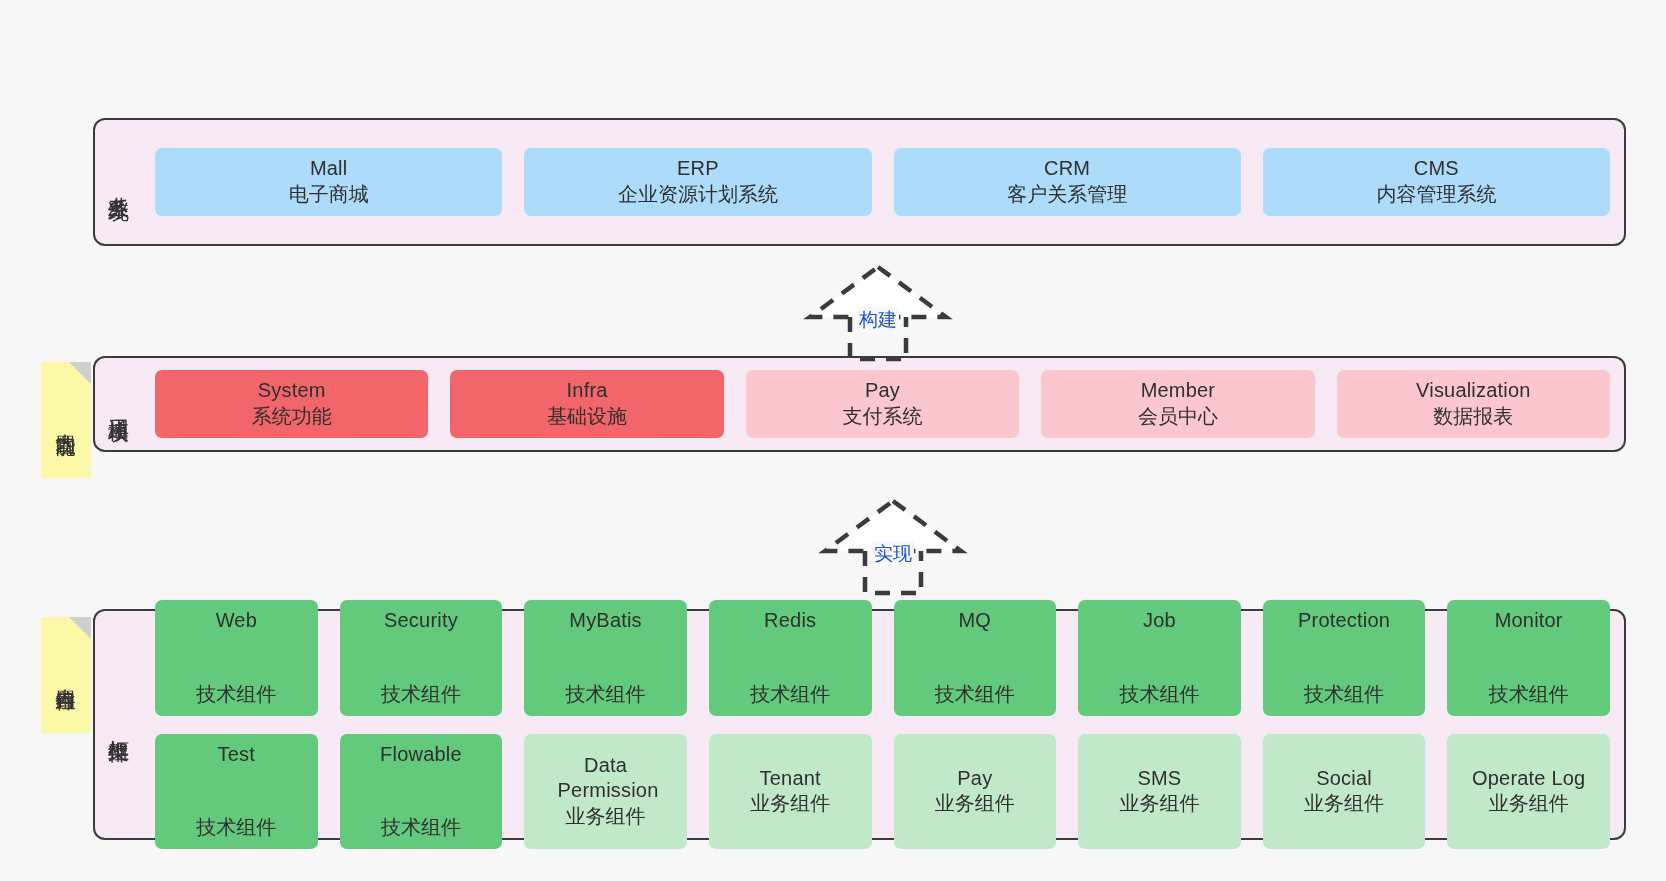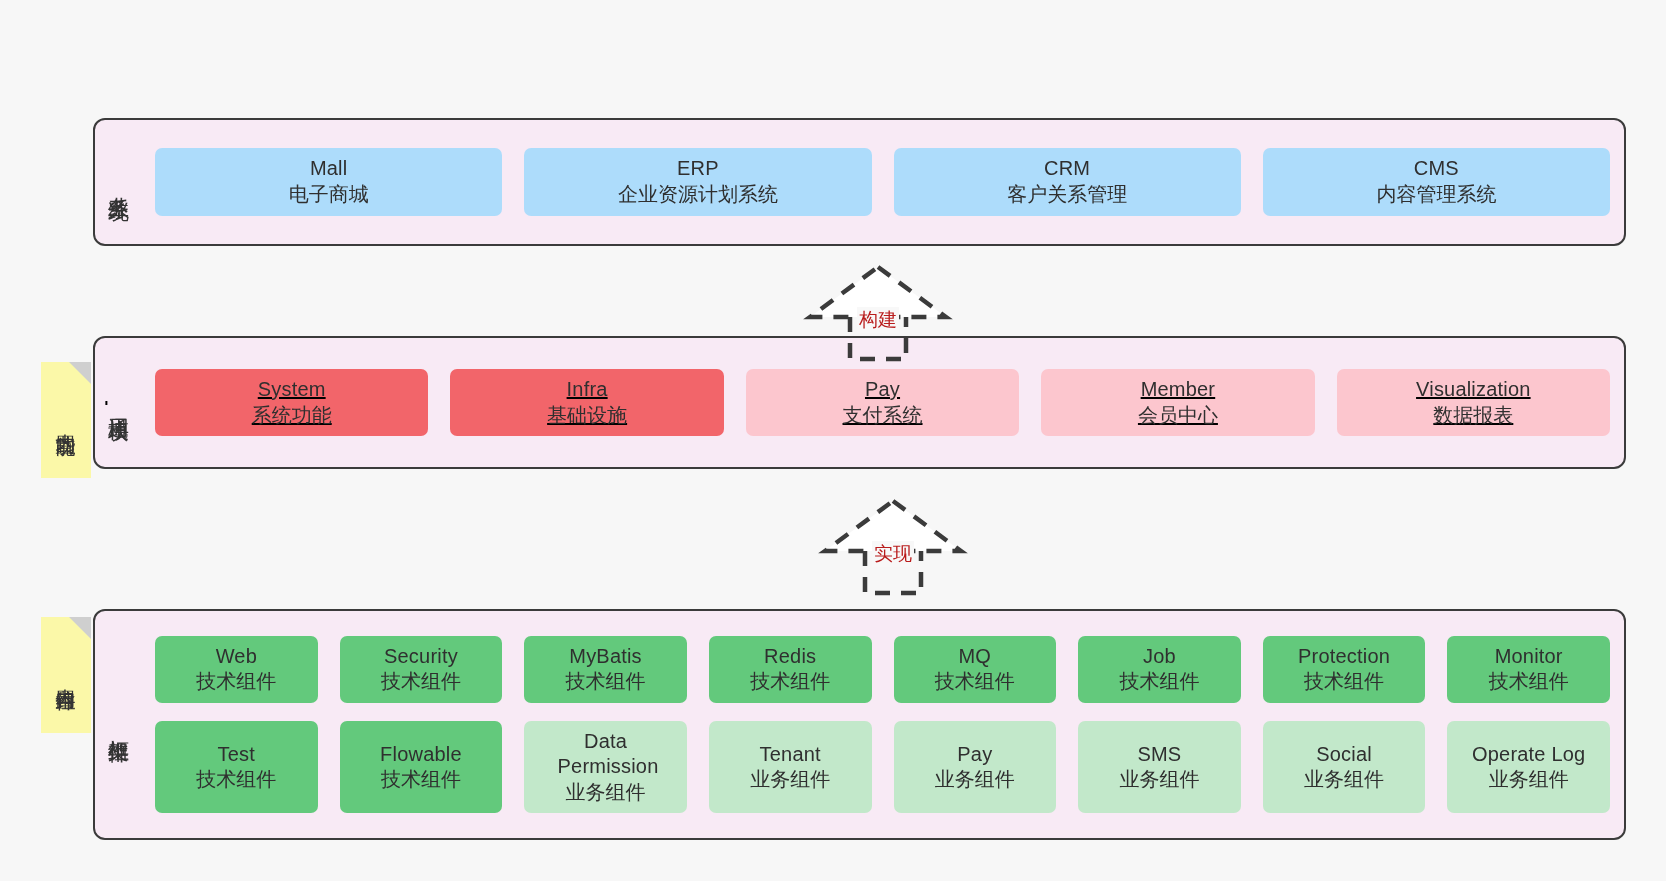--- a/index.html
+++ b/index.html
@@ -80,21 +80,21 @@
   }
   .card .c-en.wrap { white-space: normal; }
   .card .c-cn {
     font-size: 20px;
     white-space: nowrap;
   }
 
   .card.blue       { background: #addcfb; }
   .card.red        { background: #f2656a; }
   .card.pink       { background: #fcc6ce; }
-  .card.green      { background: #63c97c; }
+  .card.green      { background: #63c97c; gap: 48px; }
   .card.lightgreen { background: #c2e8ca; }
 
   
   .sticky {
     position: absolute;
     box-sizing: border-box;
     background: #fbf8a8;
     width: 50px;
     display: flex;
     align-items: center;
@@ -125,21 +125,21 @@
     height: 100px;
     z-index: 2;
   }
   .gen-arrow svg { display: block; overflow: visible; }
   .gen-arrow .arrow-label {
     position: absolute;
     left: 50%;
     top: 44px;
     transform: translateX(-50%);
     font-size: 19px;
-    color: #b91c1c;
+    color: #1d4ed8;
     background: #f8f8f8;
     padding: 0 2px;
     white-space: nowrap;
     user-select: none;
   }
 </style>
 </head>
 <body>
 
 <div class="band" id="band-0" style="left:93px; top:118px; width:1533px; height:128px;">
@@ -174,21 +174,21 @@
     <path d="M 52 54 L 52 96 L 108 96 L 108 54" fill="none" stroke="#3b3b3b" stroke-width="4.5" stroke-dasharray="15,11"></path>
   </svg>
   <div class="arrow-label">构建</div>
 </div>
 
 <div class="sticky" style="left:41px; top:362px; height:116px;">
   <span class="fold"></span>
   <span>内置功能</span>
 </div>
 
-<div class="band" id="band-1" style="left:93px; top:336px; width:1533px; height:133px;text-decoration:underline;">
+<div class="band" id="band-1" style="left:93px; top:356px; width:1533px; height:96px;">
   <div class="band-title">通用模块</div>
   <div class="band-body">
     <div class="row">
       <div class="card red">
         <div class="c-en">System</div>
         <div class="c-cn">系统功能</div>
       </div>
       <div class="card red">
         <div class="c-en">Infra</div>
         <div class="c-cn">基础设施</div>

